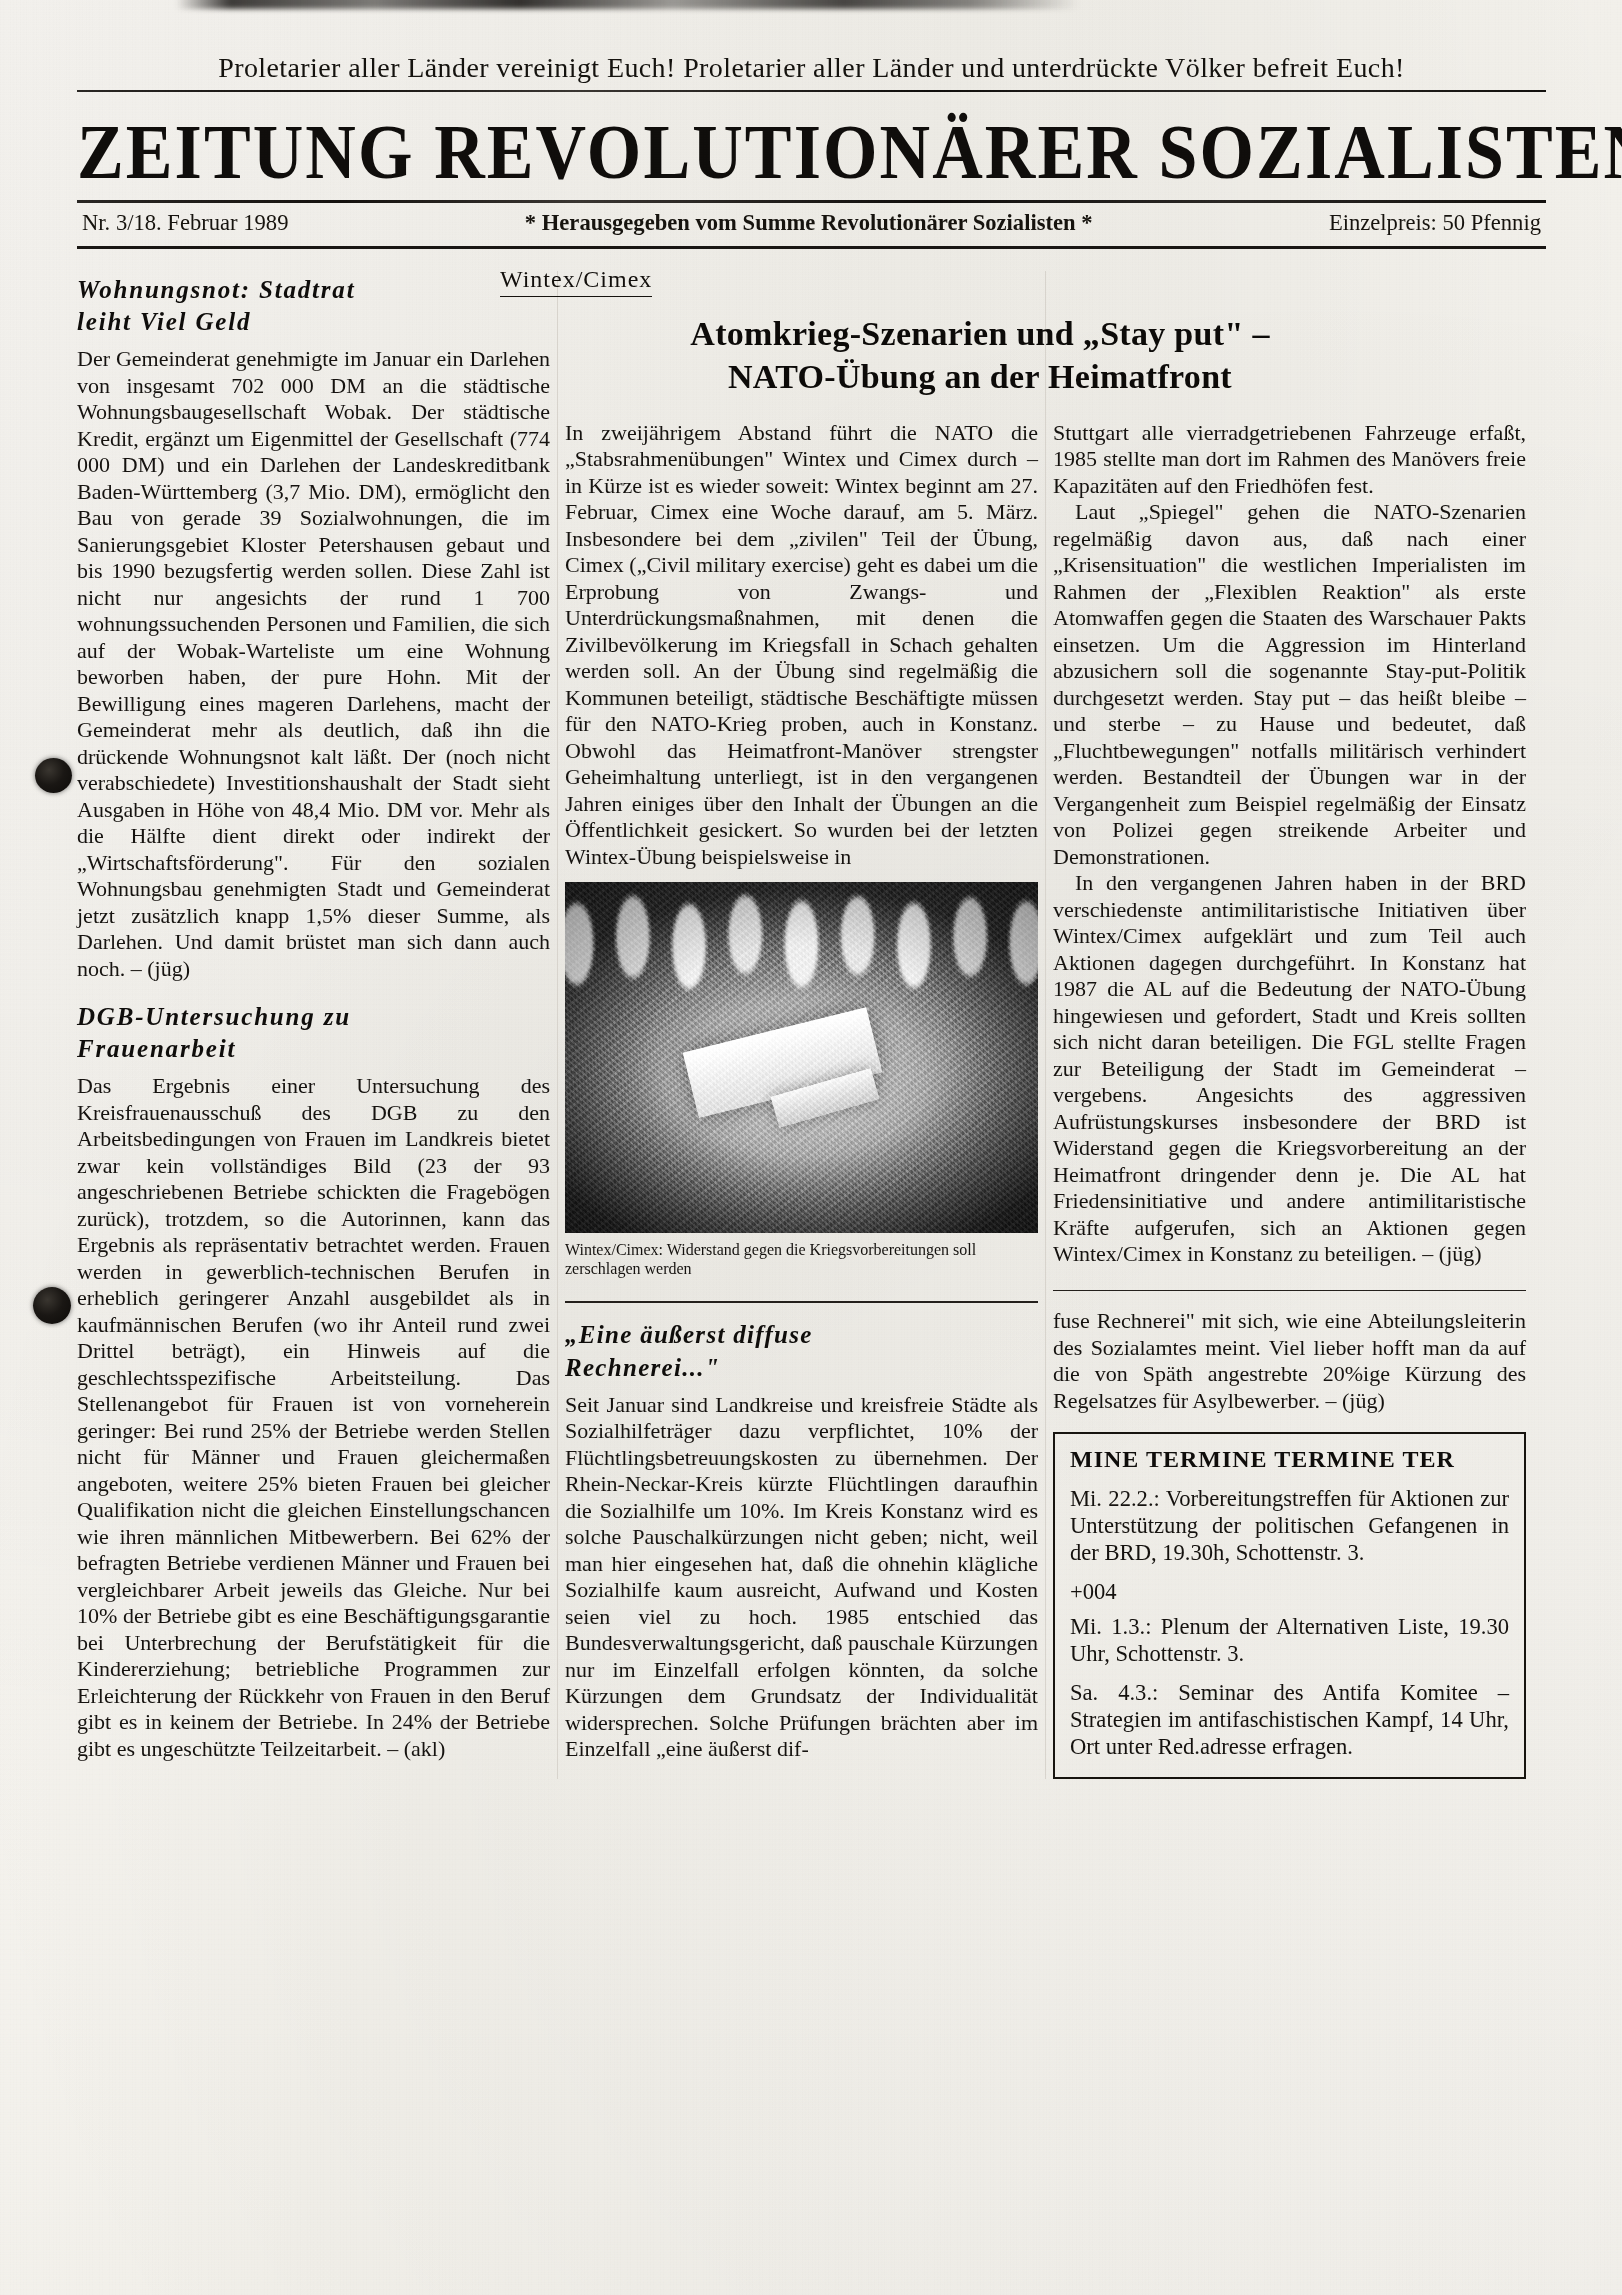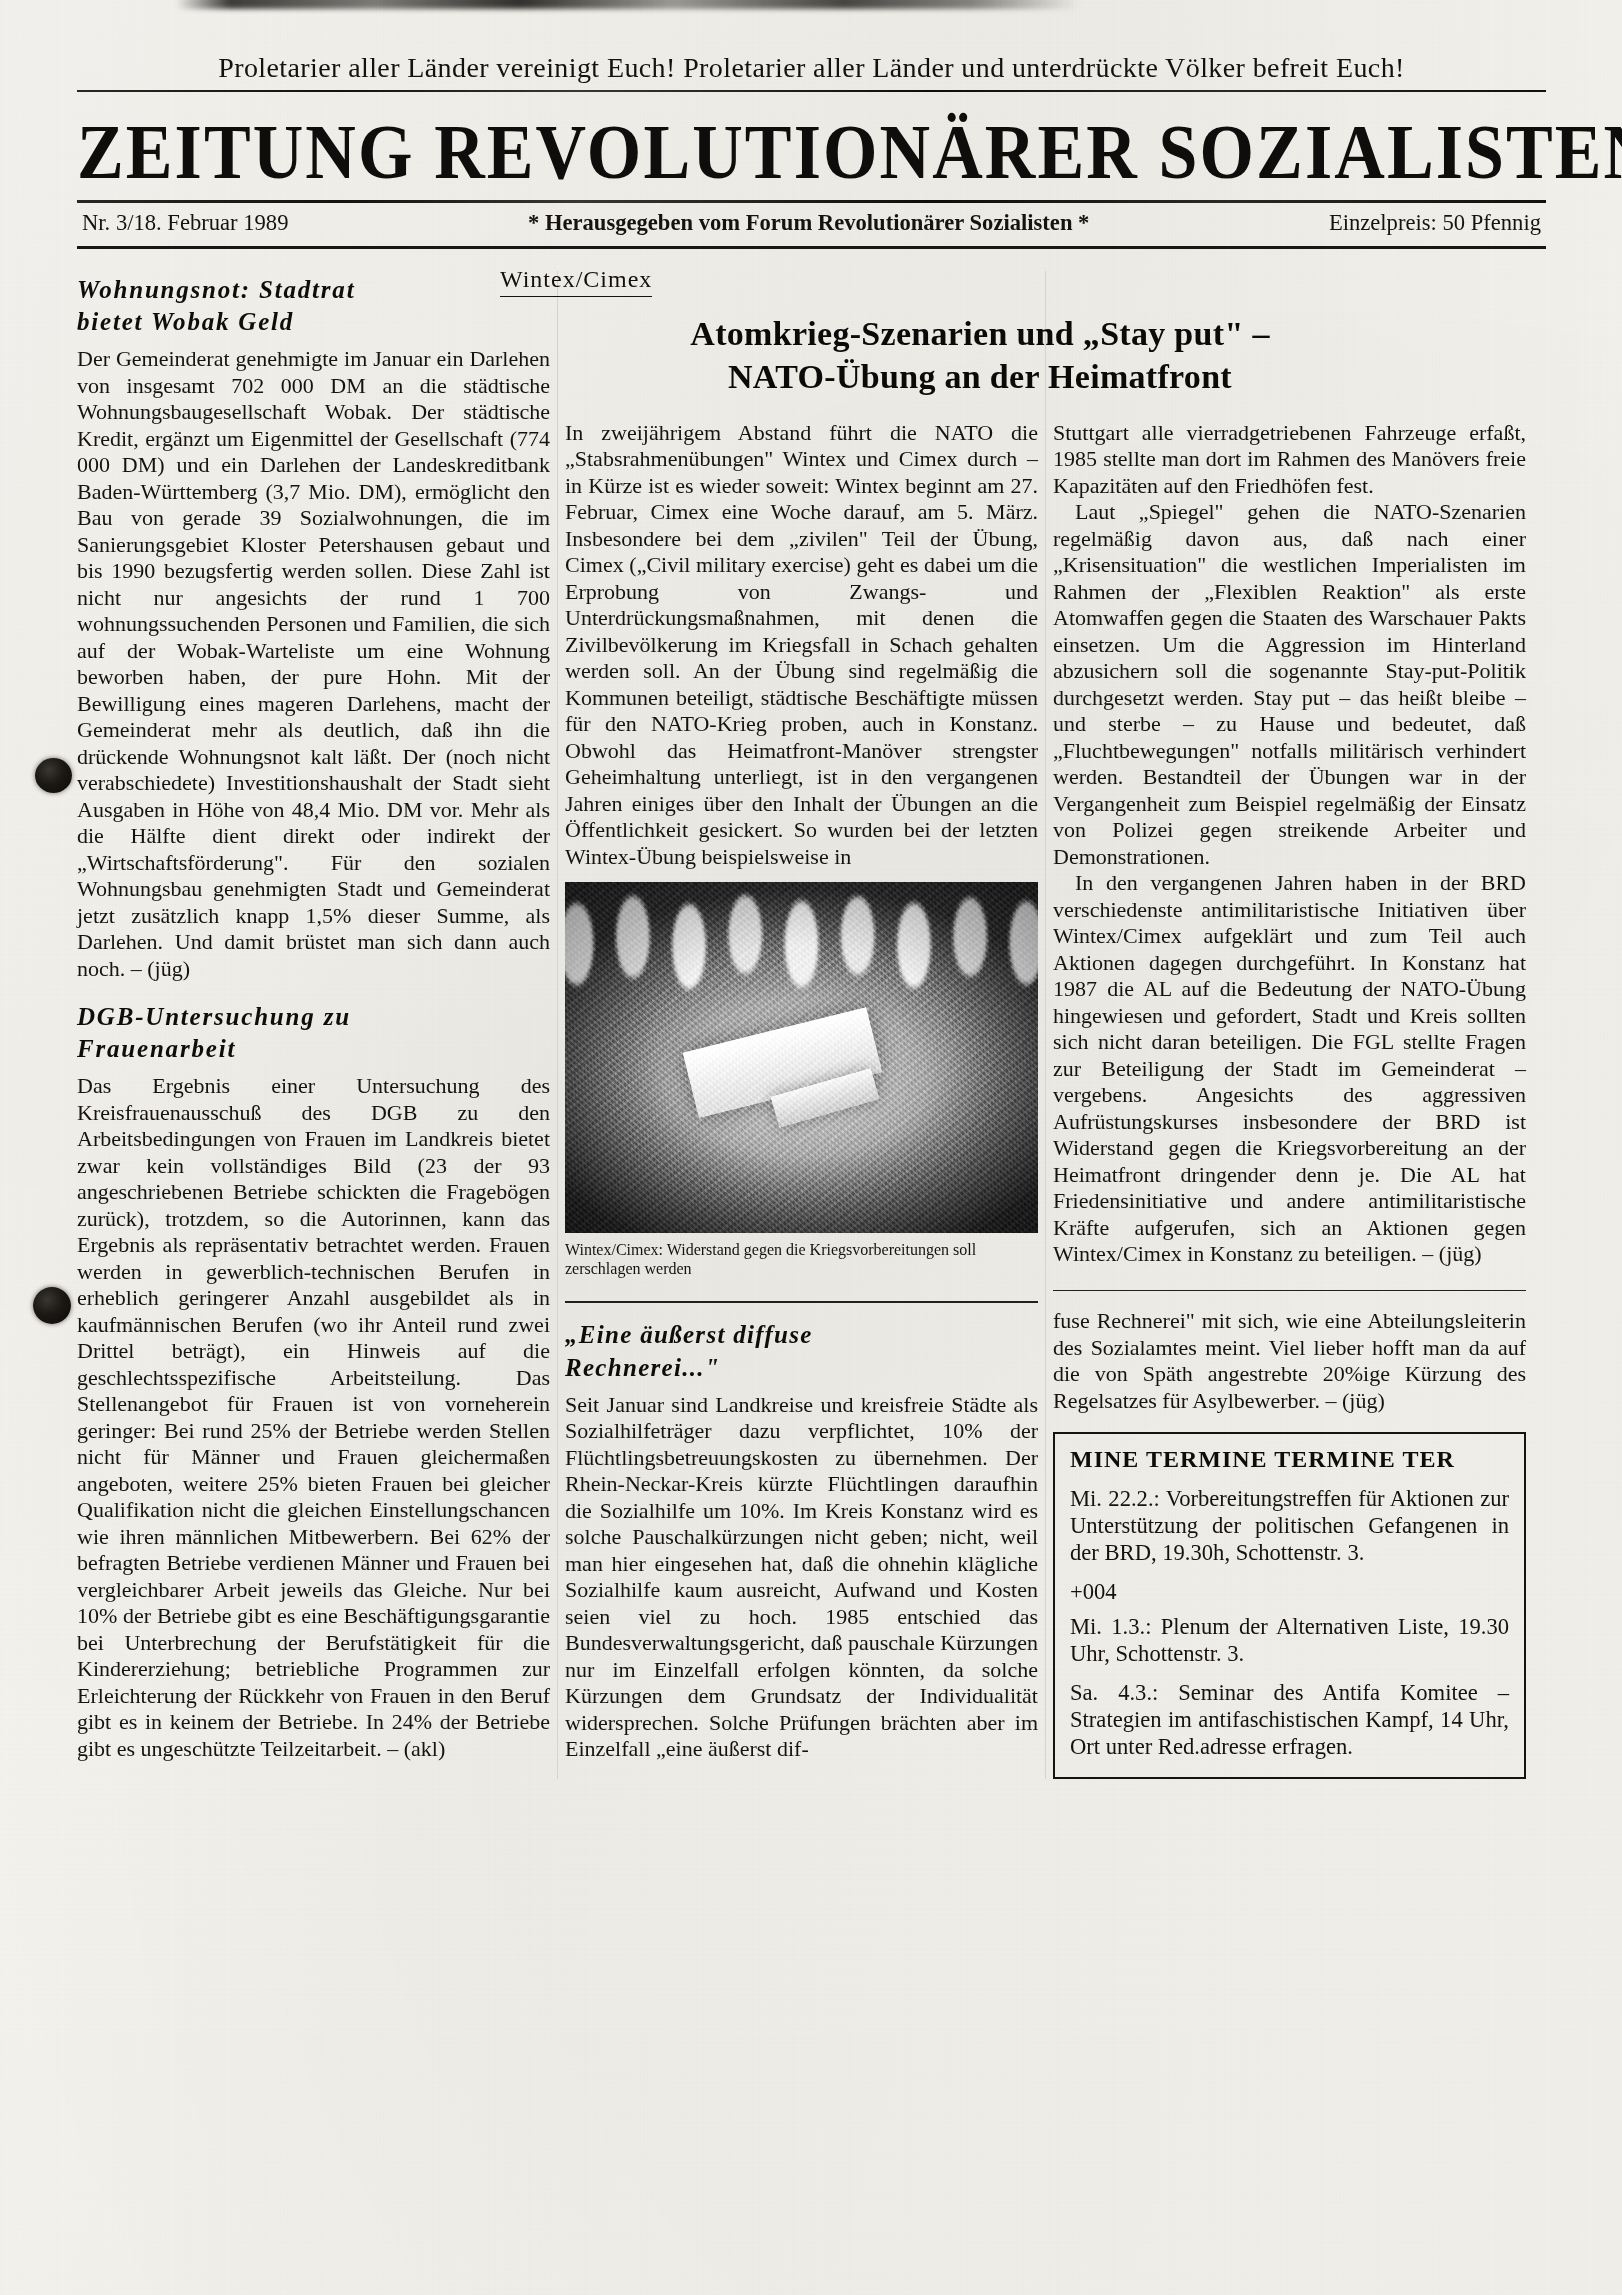--- a/index.html
+++ b/index.html
@@ -280,34 +280,34 @@
     <div>
       <div class="slogan">Proletarier aller Länder vereinigt Euch! Proletarier aller Länder und unterdrückte Völker befreit Euch!</div>
       <div class="rule-heavy"></div>
 
       <div class="masthead-title">ZEITUNG REVOLUTIONÄRER SOZIALISTEN</div>
 
       <div class="rule-heavy"></div>
 
       <div class="dateline">
         <span>Nr. 3/18. Februar 1989</span>
-        <span class="mid">* Herausgegeben vom Forum Revolutionärer Sozialisten *</span>
+        <span class="mid">* Herausgegeben vom Summe Revolutionärer Sozialisten *</span>
         <span>Einzelpreis: 50 Pfennig</span>
       </div>
       <div class="rule-bottom"></div>
     </div>
 
     <div id="columns">
 
       <div class="col">
 
         <div>
           <div class="art-head">
             <span>Wohnungsnot: Stadtrat</span><br>
-            <span>bietet Wobak Geld</span>
+            <span>leiht Viel Geld</span>
           </div>
           <p class="body">Der Gemeinderat genehmigte im Januar ein Darlehen von insgesamt 702 000 DM an die städtische Wohnungsbaugesellschaft Wobak. Der städtische Kredit, ergänzt um Eigenmittel der Gesellschaft (774 000 DM) und ein Darlehen der Landeskreditbank Baden-Württemberg (3,7 Mio. DM), ermöglicht den Bau von gerade 39 Sozialwohnungen, die im Sanierungsgebiet Kloster Petershausen gebaut und bis 1990 bezugsfertig werden sollen. Diese Zahl ist nicht nur angesichts der rund 1 700 wohnungssuchenden Personen und Familien, die sich auf der Wobak-Warteliste um eine Wohnung beworben haben, der pure Hohn. Mit der Bewilligung eines mageren Darlehens, macht der Gemeinderat mehr als deutlich, daß ihn die drückende Wohnungsnot kalt läßt. Der (noch nicht verabschiedete) Investitionshaushalt der Stadt sieht Ausgaben in Höhe von 48,4 Mio. DM vor. Mehr als die Hälfte dient direkt oder indirekt der „Wirtschaftsförderung". Für den sozialen Wohnungsbau genehmigten Stadt und Gemeinderat jetzt zusätzlich knapp 1,5% dieser Summe, als Darlehen. Und damit brüstet man sich dann auch noch. – (jüg)</p>
         </div>
 
         <div style="margin-top:18.4px;">
           <div class="art-head">
             <span>DGB-Untersuchung zu</span><br>
             <span>Frauenarbeit</span>
           </div>
           <p class="body">Das Ergebnis einer Untersuchung des Kreisfrauenausschuß des DGB zu den Arbeitsbedingungen von Frauen im Landkreis bietet zwar kein vollständiges Bild (23 der 93 angeschriebenen Betriebe schickten die Fragebögen zurück), trotzdem, so die Autorinnen, kann das Ergebnis als repräsentativ betrachtet werden. Frauen werden in gewerblich-technischen Berufen in erheblich geringerer Anzahl ausgebildet als in kaufmännischen Berufen (wo ihr Anteil rund zwei Drittel beträgt), ein Hinweis auf die geschlechtsspezifische Arbeitsteilung. Das Stellenangebot für Frauen ist von vorneherein geringer: Bei rund 25% der Betriebe werden Stellen nicht für Männer und Frauen gleichermaßen angeboten, weitere 25% bieten Frauen bei gleicher Qualifikation nicht die gleichen Einstellungschancen wie ihren männlichen Mitbewerbern. Bei 62% der befragten Betriebe verdienen Männer und Frauen bei vergleichbarer Arbeit jeweils das Gleiche. Nur bei 10% der Betriebe gibt es eine Beschäftigungsgarantie bei Unterbrechung der Berufstätigkeit für die Kindererziehung; betriebliche Programmen zur Erleichterung der Rückkehr von Frauen in den Beruf gibt es in keinem der Betriebe. In 24% der Betriebe gibt es ungeschützte Teilzeitarbeit. – (akl)</p>

